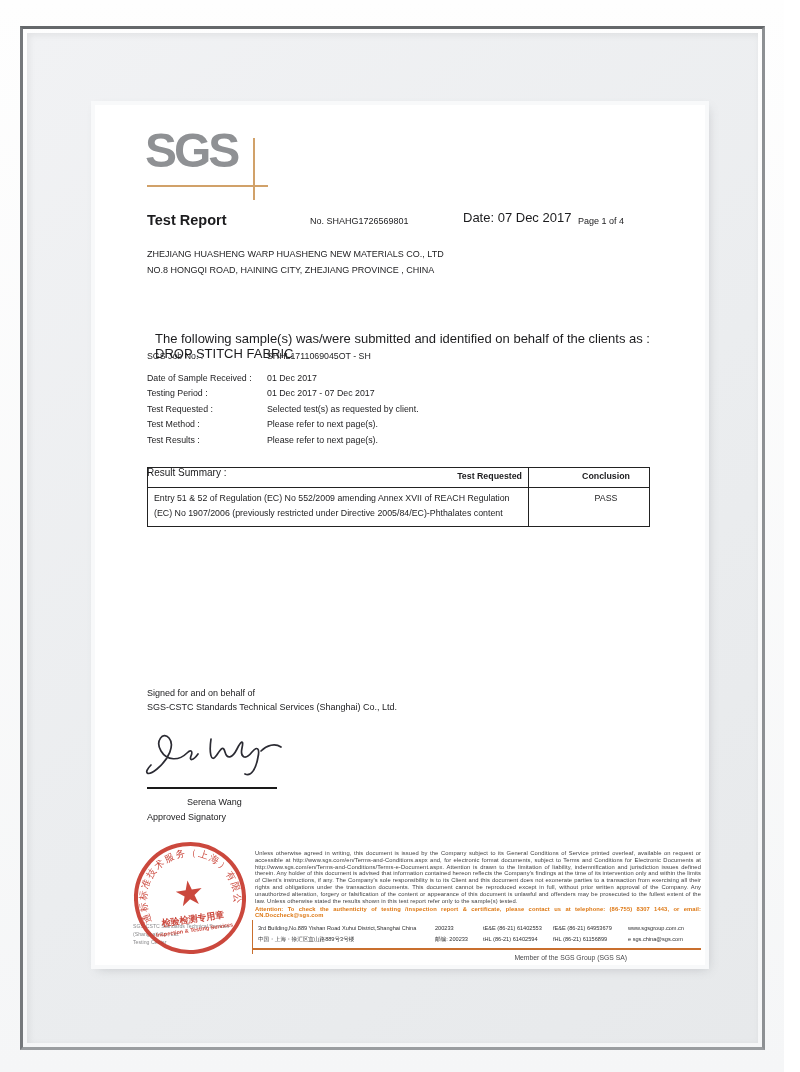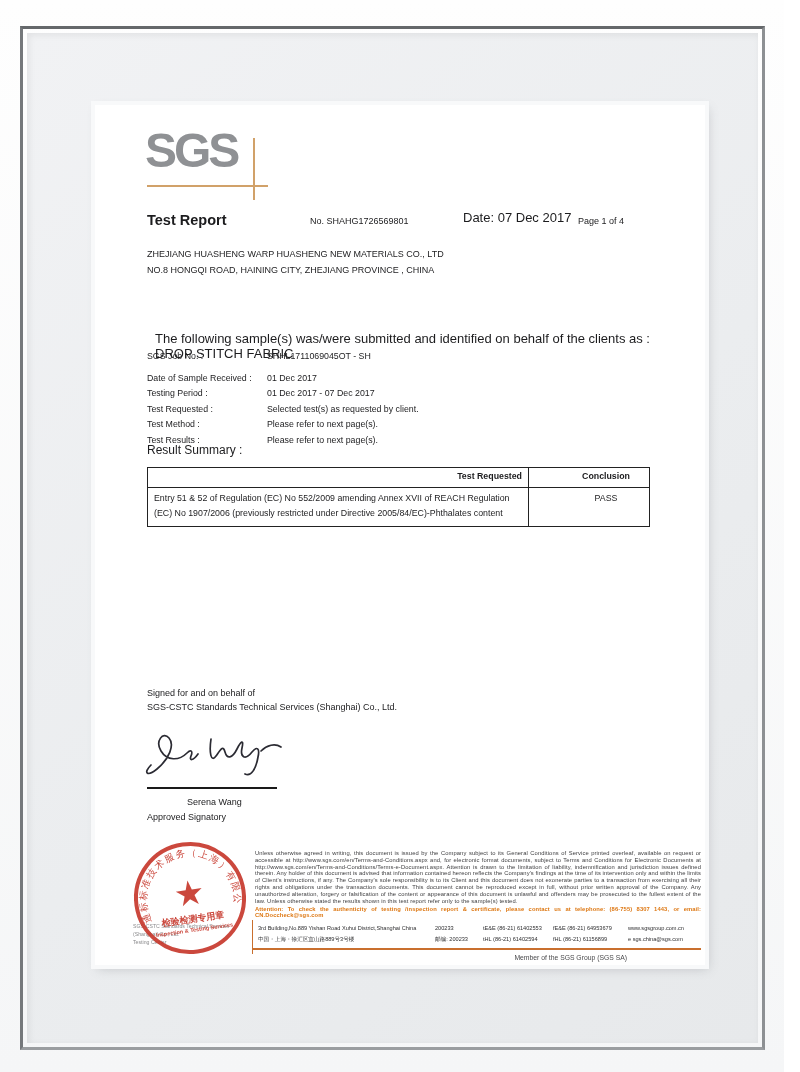--- a/index.html
+++ b/index.html
@@ -36,21 +36,21 @@
 
   .client-name { left:52px; top:144px; font-size:9px; }
   .client-addr { left:52px; top:160px; font-size:9px; }
 
   .sample-line { left:60px; top:226px; font-size:13px; width:520px; }
 
   .detail-row { left:52px; width:520px; height:12px; font-size:8.8px; }
   .detail-row .lbl { position:absolute; left:0; }
   .detail-row .val { position:absolute; left:120px; }
 
-  .result-label { left:52px; top:338px; font-size:12px; }
+  .result-label { left:52px; top:362px; font-size:10px; }
 
   .summary-table { left:52px; top:362px; width:503px; border-collapse:collapse; }
   .summary-table td, .summary-table th { border:1.5px solid #222; font-size:8.8px;
       padding:3px 6px 4px 6px; vertical-align:top; color:#1c1c1e; }
   .summary-table th { text-align:right; font-weight:bold; height:20px; }
   .summary-table .concl-col { width:121px; text-align:center;padding-left:40px; }
   .summary-table td.concl-col { padding-top:5px; }
   .summary-table td.test-cell { line-height:1.75; }
 
   .signed-1 { left:52px; top:583px; font-size:9px; }

